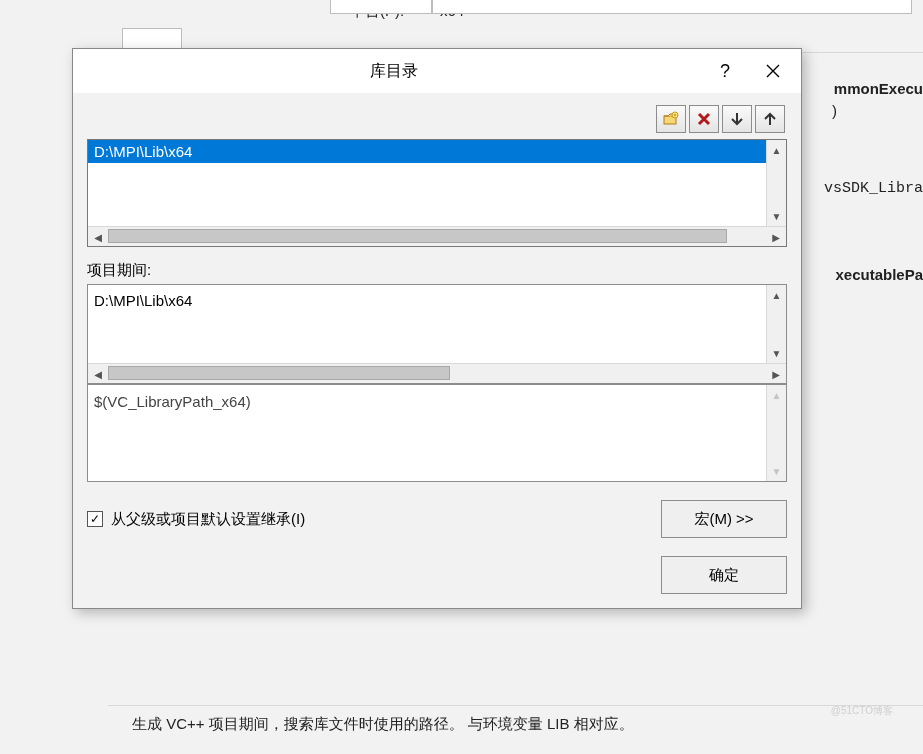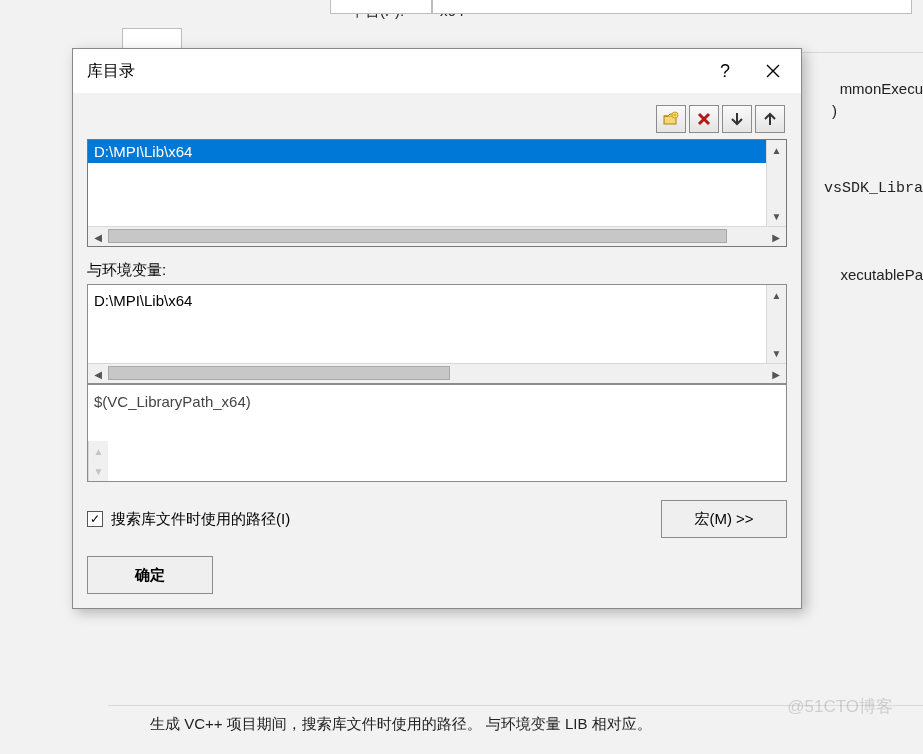--- a/index.html
+++ b/index.html
@@ -15,30 +15,30 @@
     color: #000;
   }
   
   .bg-partial {
     position: absolute;
     color: #222;
     font-size: 15px;
   }
   .bg-top-label { top: 2px; left: 350px; }
   .bg-top-val   { top: 2px; left: 440px; }
-  .bg-r1 { top: 80px;  right: 0; }
+  .bg-r1 { top: 80px;  right: 0; font-weight: bold; }
   .bg-r2 { top: 180px; right: 0; font-family: Liberation Mono, monospace; }
-  .bg-r3 { top: 266px; right: 0; }
-  .bg-bot { bottom: 20px; left: 150px; margin-top: 16px; }
+  .bg-r3 { top: 266px; right: 0; font-weight: bold; }
+  .bg-bot { bottom: 20px; left: 132px; margin-top: 16px; }
   .bg-watermark {
     position: absolute;
     right: 30px;
     bottom: 36px;
     color: rgba(140,140,140,0.35);
-    font-size: 17px;
+    font-size: 10px;
   }
   .bg-hr { position:absolute; left:102px; right:0; height:0; border-top:1px solid #d8d8d8;}
   .bg-box { position:absolute; background:#fff; border:1px solid #bdbdbd;}
   .bg-tab { position:absolute; top:28px; left:122px; width:60px; height:24px; background:#fff; border:1px solid #bdbdbd; border-bottom-color:#fff; }
 
   
   .dialog {
     position: absolute;
     top: 48px;
     left: 72px;
@@ -46,20 +46,21 @@
     background: #f2f2f2;
     border: 1px solid #888;
     box-shadow: 4px 4px 12px rgba(0,0,0,0.25);
   }
   .titlebar {
     display: flex;
     align-items: center;
     height: 44px;
     padding: 0 4px 0 14px;
     background: #fff;
+    text-align: center;
   }
   .titlebar .title { flex: 1; font-size: 16px; }
   .titlebar .help-btn,
   .titlebar .close-btn {
     width: 48px;
     height: 36px;
     display: flex;
     align-items: center;
     justify-content: center;
     font-size: 18px;
@@ -138,21 +139,20 @@
     flex-direction:column;
   }
   .valuebox .lines { flex:1; padding: 4px 6px; line-height: 24px; white-space: nowrap; overflow:hidden; }
   .valuebox .lines div { height:24px; }
 
   .inheritbox {
     border: 1px solid #8c8c8c;
     background: #fff;
     height: 98px;
     display:flex;
-    flex-direction:column;
   }
   .inheritbox .lines { flex:1; padding: 4px 6px; line-height: 26px; color:#444; }
   .vscroll.disabled .scroll-arrow { color:#c4c4c4; }
 
   
   .row-inherit {
     display:flex;
     align-items:center;
     justify-content:space-between;
     margin-top: 18px;
@@ -166,24 +166,23 @@
   .macro-btn, .ok-btn, .cancel-btn {
     height: 38px;
     min-width: 126px;
     background: #efefef;
     border: 1px solid #8c8c8c;
     display:flex; align-items:center; justify-content:center;
     font-size: 15px;
   }
   .btn-row {
     display:flex;
-    justify-content:flex-start;
+    justify-content:flex-end;
     gap: 26px;
     margin-top: 18px;
-    font-weight: bold;
   }
 </style>
 </head>
 <body>
 
 <span class="bg-partial bg-top-label">平台(P):</span>
 <span class="bg-partial bg-top-val">x64</span>
 <div class="bg-box" style="top:-4px; left:330px; width:102px; height:18px;"></div>
 <div class="bg-box" style="top:-4px; left:432px; width:480px; height:18px;"></div>
 <div class="bg-hr" style="top:52px;"></div>
@@ -246,21 +245,21 @@
       </div>
       <div class="hscroll">
         <div class="scroll-arrow">◀</div>
         <div class="track">
           <div class="thumb" style="left:0; width:94%;"></div>
         </div>
         <div class="scroll-arrow">▶</div>
       </div>
     </div>
 
-    <div class="section-label">与环境变量:</div>
+    <div class="section-label">项目期间:</div>
     <div class="valuebox">
       <div style="flex:1; display:flex;">
         <div class="lines">
           <div>D:\MPI\Lib\x64</div>
         </div>
         <div class="vscroll">
           <div class="scroll-arrow">▲</div>
           <div class="scroll-arrow">▼</div>
         </div>
       </div>
@@ -279,21 +278,21 @@
       </div>
       <div class="vscroll disabled">
         <div class="scroll-arrow">▲</div>
         <div class="scroll-arrow">▼</div>
       </div>
     </div>
 
     <div class="row-inherit">
       <label class="checkbox-wrap">
         <span class="chk">✓</span>
-        <span>搜索库文件时使用的路径(I)</span>
+        <span>从父级或项目默认设置继承(I)</span>
       </label>
       <div class="macro-btn">宏(M) &gt;&gt;</div>
     </div>
 
     <div class="btn-row">
       <div class="ok-btn">确定</div>
     </div>
   </div>
 </div>
 

